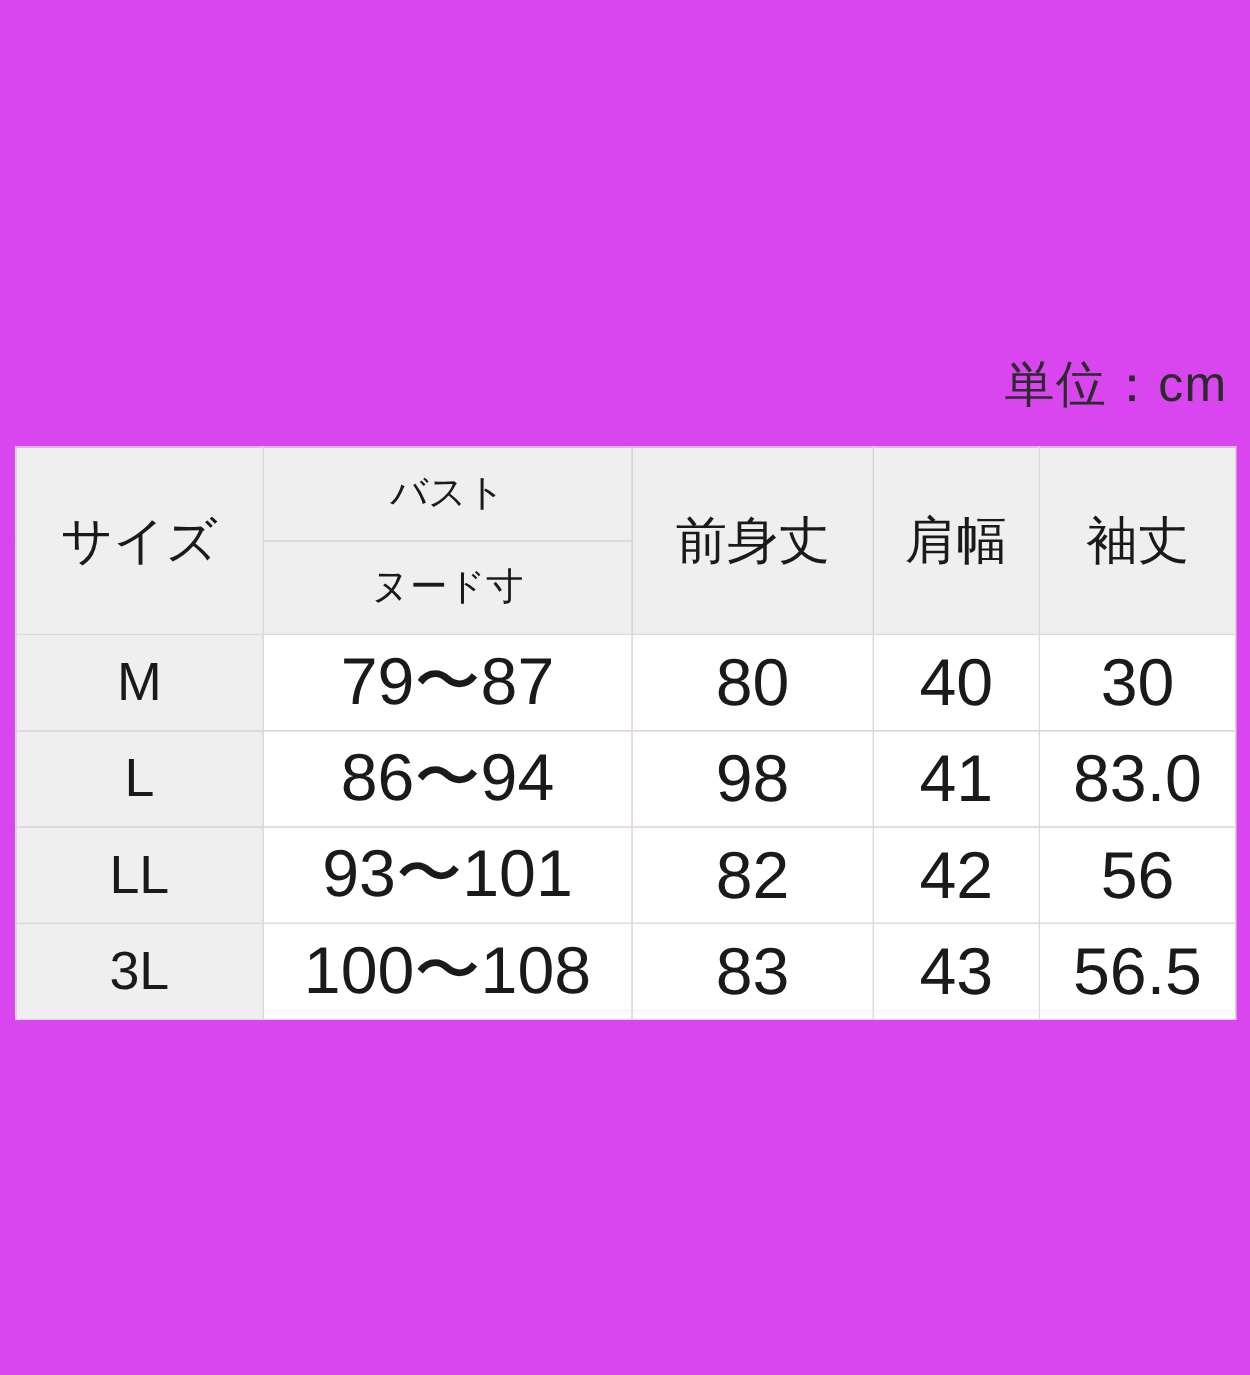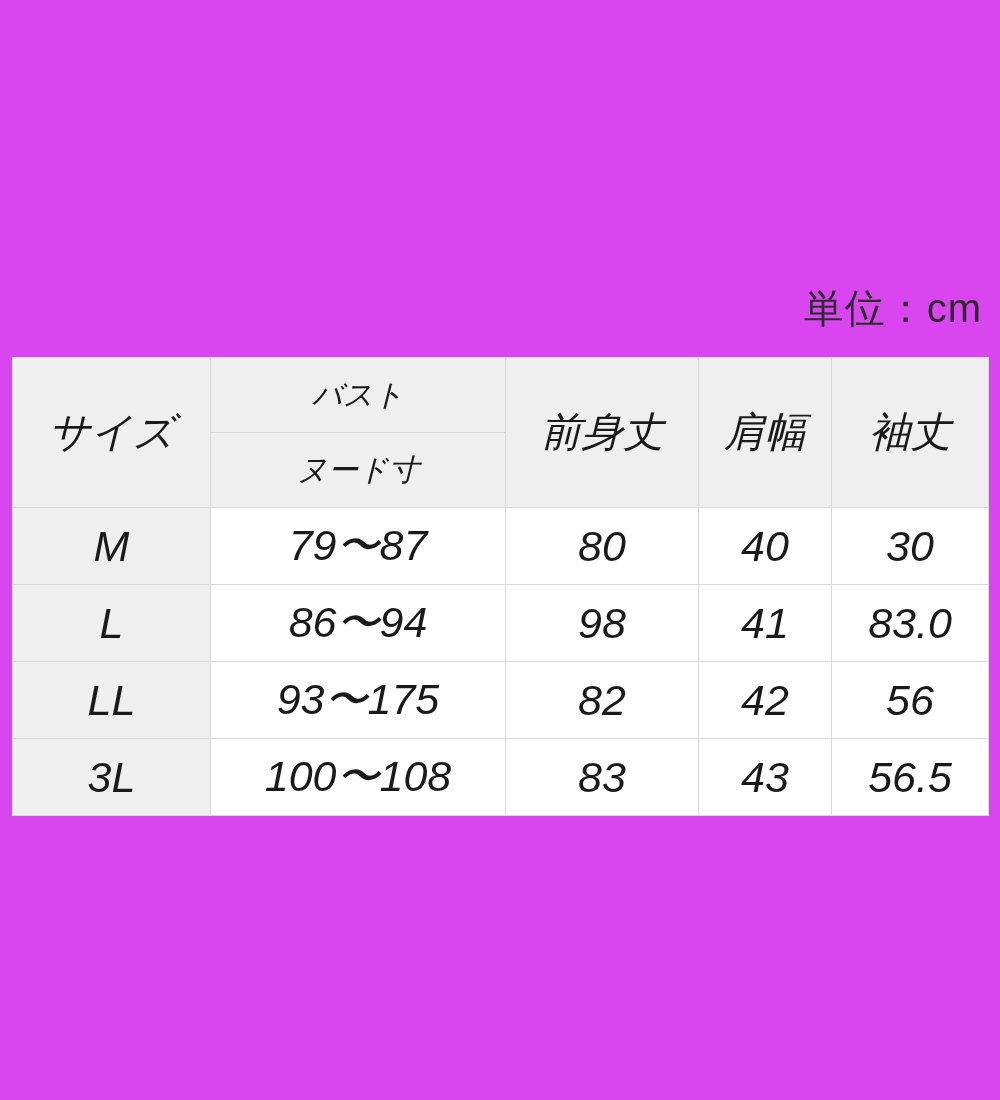--- a/index.html
+++ b/index.html
@@ -36,21 +36,20 @@
     white-space: nowrap;
   }
 
   .size-table {
     position: absolute;
     left: 12px;
     top: 357px;
     width: 976px;
     border-collapse: collapse;
     table-layout: fixed;
-    font-style: italic;
   }
 
   .size-table td, .size-table th {
     border: 1px solid #d9d9d9;
     text-align: center;
     vertical-align: middle;
     font-weight: normal;
     color: #1a1a1a;
     padding: 0;
   }
@@ -77,21 +76,21 @@
   }
 
   .row-label {
     background: #efefef;
     font-size: 43px;
     height: 76px;
   }
 
   .cell {
     background: #ffffff;
-    font-size: 43px;
+    font-size: 53px;
     height: 76px;
     white-space: nowrap;
   }
 </style>
 </head>
 <body>
 
 <div class="sheet">
 
   <div class="unit-note">単位：cm</div>
@@ -127,21 +126,21 @@
       <tr>
         <td class="row-label">L</td>
         <td class="cell">86〜94</td>
         <td class="cell">98</td>
         <td class="cell">41</td>
         <td class="cell">83.0</td>
       </tr>
 
       <tr>
         <td class="row-label">LL</td>
-        <td class="cell">93〜175</td>
+        <td class="cell">93〜101</td>
         <td class="cell">82</td>
         <td class="cell">42</td>
         <td class="cell">56</td>
       </tr>
 
       <tr>
         <td class="row-label">3L</td>
         <td class="cell">100〜108</td>
         <td class="cell">83</td>
         <td class="cell">43</td>

